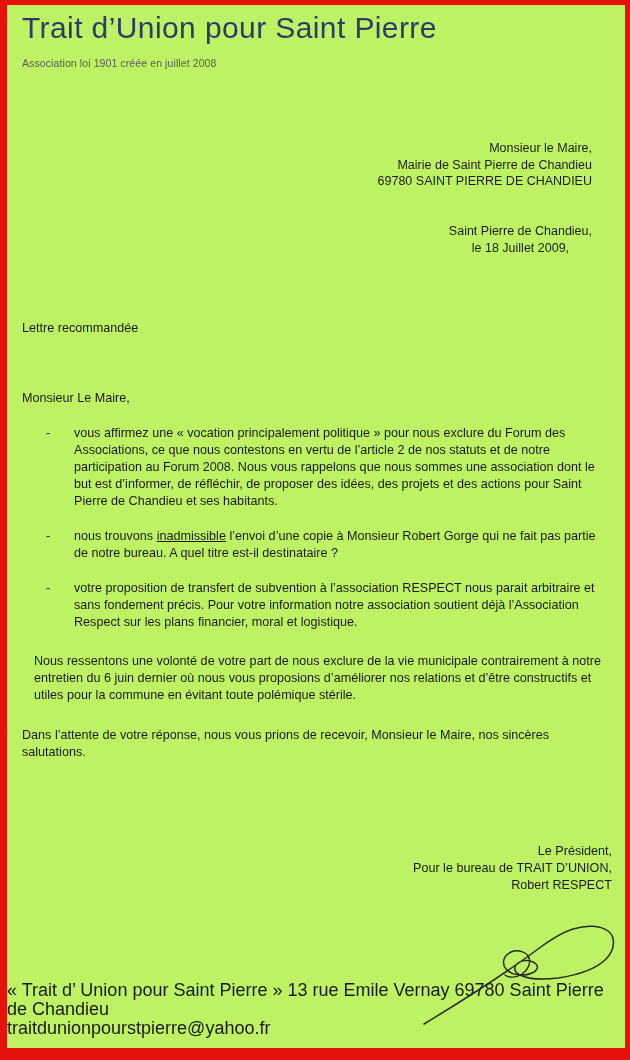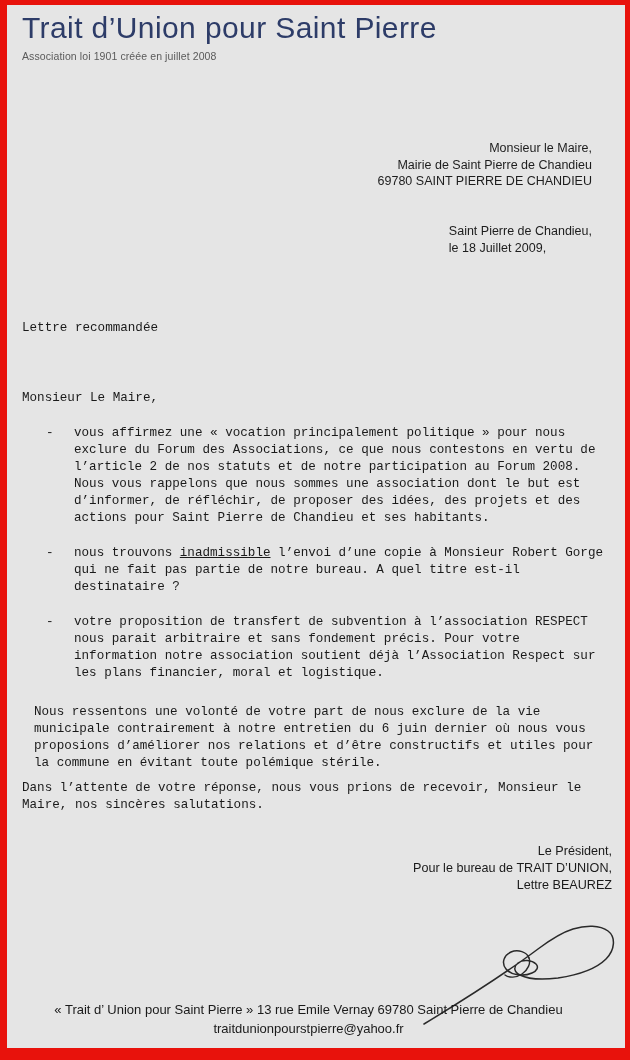--- a/index.html
+++ b/index.html
@@ -21,75 +21,74 @@
     width: 630px;
     height: 1060px;
     background: #e8120c;
     padding: 5px 5px 12px 7px;
   }
   .sheet {
     position: relative;
     box-sizing: border-box;
     width: 100%;
     height: 100%;
-    background: #e5e5e5;
+    background: #bef264;
     overflow: hidden;
   }
 
   
   .letterhead {
     position: absolute;
     left: 15px;
     top: 5px;
   }
   .org-title {
     font-size: 30px;
     line-height: 36px;
     color: #2d3c68;
     letter-spacing: 0.4px;
     white-space: nowrap;
   }
   .org-sub {
-    margin-top: 4px;
+    margin-top: 11px;
     font-size: 10.5px;
     color: #5a5a5a;
     letter-spacing: 0.1px;
     white-space: nowrap;
   }
 
   
   .recipient {
     position: absolute;
     right: 33px;
     top: 135px;
     text-align: right;
     font-size: 12.5px;
     line-height: 16.5px;
     color: #1d1d1d;
   }
   .placedate {
     position: absolute;
     right: 33px;
     top: 218px;
-    text-align: left;
+    text-align: center;
     font-size: 12.5px;
     line-height: 16.5px;
     color: #1d1d1d;
   }
 
   
   .body-text {
     position: absolute;
     left: 15px;
     top: 315px;
     width: 586px;
     font-size: 12.6px;
     line-height: 17px;
     color: #1a1a1a;
-    font-family: Liberation Mono, monospace;
   }
   .registered { margin: 0; }
   .salutation { margin: 53px 0 0 0; }
   .intro { margin: 41px 0 0 0; }
 
   ul.reasons {
     list-style: none;
     margin: 18px 0 0 0;
     padding: 0 0 0 24px;
   }
@@ -102,21 +101,21 @@
   ul.reasons > li::before {
     content: "-";
     position: absolute;
     left: 0;
     top: 0;
     color: #1a1a1a;
   }
   .u { text-decoration: underline; }
 
   .para-2 { margin: 22px 0 0 12px; }
-  .para-3 { margin: 8px 0 0 0; }
+  .para-3 { margin: 23px 0 0 0; }
 
   
   .signature-block {
     position: absolute;
     right: 13px;
     top: 838px;
     text-align: right;
     font-size: 12.6px;
     line-height: 17px;
     color: #1a1a1a;
@@ -129,22 +128,22 @@
     height: 120px;
     pointer-events: none;
   }
 
   
   .footer {
     position: absolute;
     left: 0;
     right: 15px;
     bottom: 10px;
-    text-align: center;
-    font-size: 13px;
+    text-align: left;
+    font-size: 18px;
     line-height: 19px;
     color: #1a1a1a;
   }
   .footer .email {
     color: #1a1a1a;
   }
 </style>
 </head>
 <body>
 
@@ -183,21 +182,21 @@
         </li>
       </ul>
 
       <p class="para-2">Nous ressentons une volonté de votre part de nous exclure de la vie municipale contrairement à notre entretien du 6 juin dernier où nous vous proposions d’améliorer nos relations et d’être constructifs et utiles pour la commune en évitant toute polémique stérile.</p>
       <p class="para-3">Dans l’attente de votre réponse, nous vous prions de recevoir, Monsieur le Maire, nos sincères salutations.</p>
     </div>
 
     <div class="signature-block">
       <div>Le Président,</div>
       <div>Pour le bureau de TRAIT D’UNION,</div>
-      <div>Lettre BEAUREZ</div>
+      <div>Robert RESPECT</div>
     </div>
 
     <svg class="signature-mark" viewBox="0 0 215 120">
       <path d="M14 119 C 52 96, 96 68, 128 44 C 140 35, 150 28, 163 24 C 176 20, 190 20, 198 26 C 206 32, 205 45, 196 54 C 186 64, 168 70, 148 73 C 132 75, 118 74, 110 70 C 104 67, 103 62, 108 58 C 113 54, 122 55, 126 59 C 129 62, 127 66, 122 68 C 113 72, 101 70, 96 64 C 91 58, 94 50, 101 47 C 108 44, 117 47, 119 53" fill="none" stroke="#2a2a2a" stroke-width="1.5" stroke-linecap="round" stroke-linejoin="round"></path>
       <path d="M119 53 C 121 58, 118 65, 112 69 C 106 73, 99 73, 95 70" fill="none" stroke="#2a2a2a" stroke-width="1.4" stroke-linecap="round"></path>
     </svg>
 
     <div class="footer">
       <div>« Trait d’ Union pour Saint Pierre » 13 rue Emile Vernay 69780 Saint Pierre de Chandieu</div>
       <div class="email">traitdunionpourstpierre@yahoo.fr</div>

